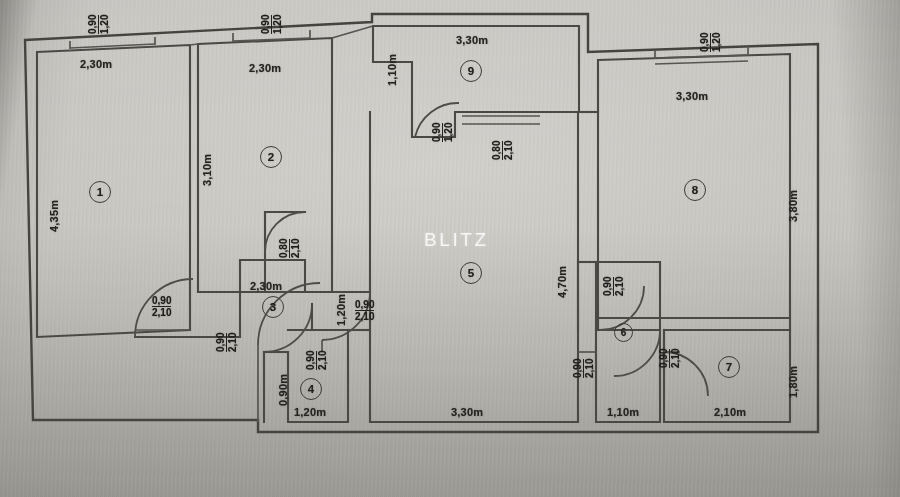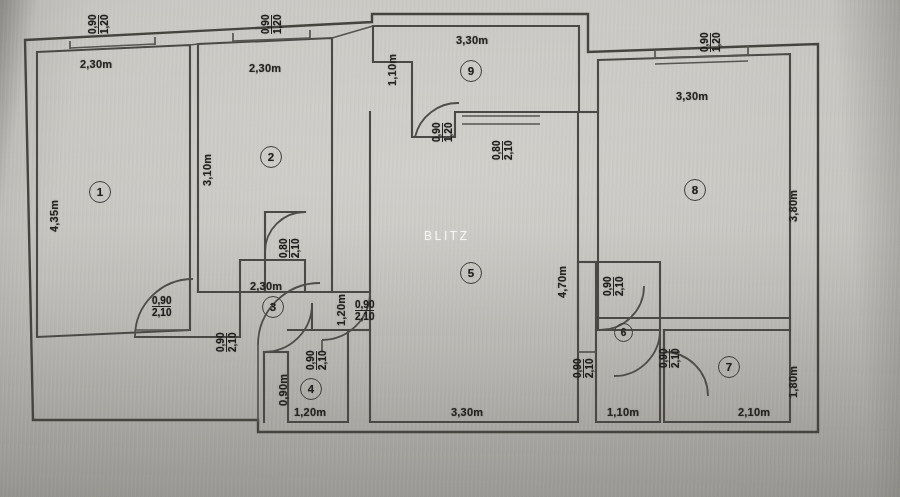--- a/index.html
+++ b/index.html
@@ -111,21 +111,21 @@
     font-weight: bold;
     display: flex;
     align-items: center;
     justify-content: center;
     box-sizing: border-box;
     text-shadow: 0 0 1px rgba(35,35,33,0.5);
   }
   #watermark {
     position: absolute;
     color: rgba(255,255,255,0.80);
-    font-size: 12px;
+    font-size: 19px;
     letter-spacing: 2.6px;
     font-weight: 400;
     text-shadow: 0 0 3px rgba(255,255,255,0.35);
   }
 </style>
 </head>
 <body>
 
 <div id="stage">
   <div id="paper"></div>
@@ -239,21 +239,21 @@
     <div class="roomno" style="left:460px; top:60px;">9</div>
 
     <div class="dim" style="left:80px;  top:58px;">2,30m</div>
     <div class="dim" style="left:249px; top:62px;">2,30m</div>
     <div class="dim" style="left:456px; top:34px;">3,30m</div>
     <div class="dim" style="left:676px; top:90px;">3,30m</div>
     <div class="dim" style="left:250px; top:280px;">2,30m</div>
     <div class="dim" style="left:294px; top:406px;">1,20m</div>
     <div class="dim" style="left:451px; top:406px;">3,30m</div>
     <div class="dim" style="left:607px; top:406px;">1,10m</div>
-    <div class="dim" style="left:714px; top:406px;margin-left:24px;">2,10m</div>
+    <div class="dim" style="left:714px; top:406px;">2,10m</div>
 
     <div class="dim vert" style="left:48px;  top:232px;">4,35m</div>
     <div class="dim vert" style="left:201px; top:186px;">3,10m</div>
     <div class="dim vert" style="left:386px; top:86px;">1,10m</div>
     <div class="dim vert" style="left:787px; top:222px;">3,80m</div>
     <div class="dim vert" style="left:277px; top:406px;">0,90m</div>
     <div class="dim vert" style="left:335px; top:326px;">1,20m</div>
     <div class="dim vert" style="left:556px; top:298px;">4,70m</div>
     <div class="dim vert" style="left:787px; top:398px;">1,80m</div>
 

